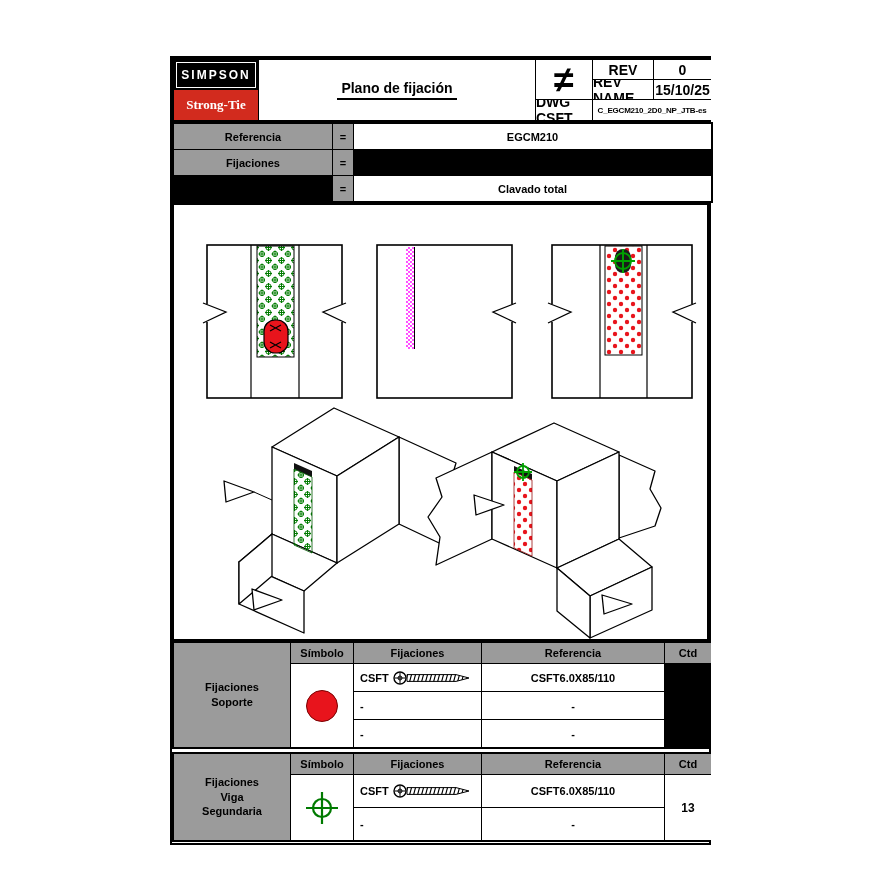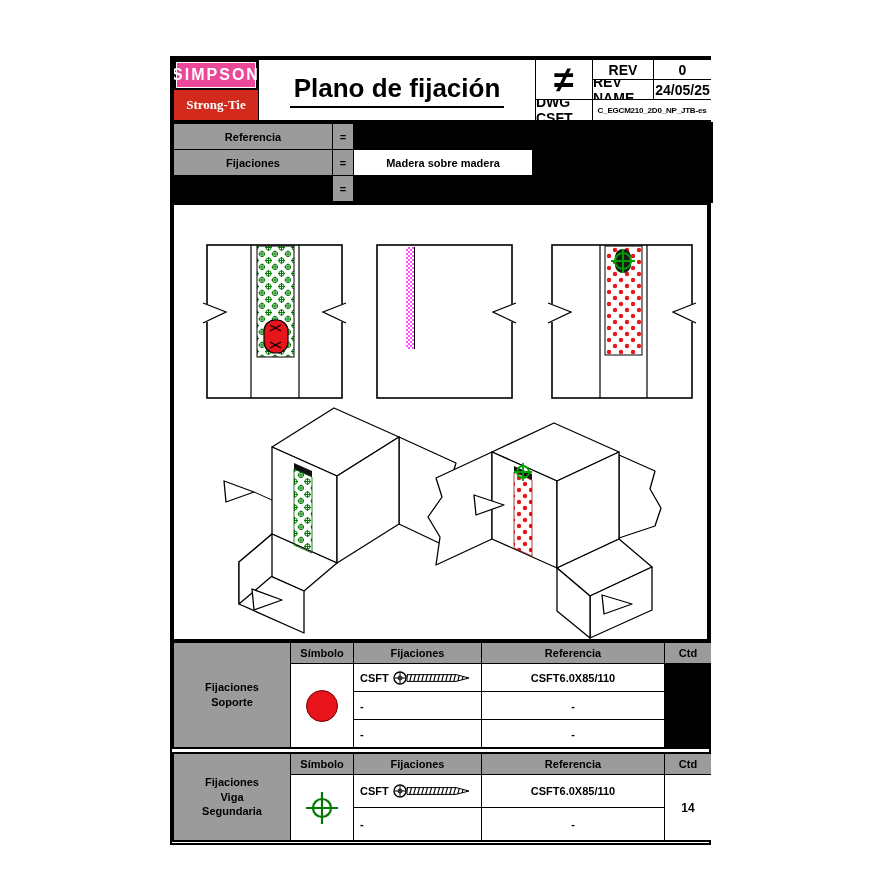--- a/index.html
+++ b/index.html
@@ -9,25 +9,25 @@
          border:2px solid #000;box-sizing:border-box;}
   .grid{position:absolute;left:0;display:grid;gap:1px;background:#000;
         border:2px solid #000;box-sizing:content-box;}
   .cell{background:#fff;display:flex;align-items:center;justify-content:center;
         font-size:11px;font-weight:bold;overflow:hidden;}
   .gray{background:#9b9b9b;}
   
   .hdr{top:0;width:533px;grid-template-columns:84px 276px 56px 60px 57px;
        grid-template-rows:19px 19px 20px;}
   .logo-cell{flex-direction:column;padding:0;align-items:stretch;}
-  .logo-top{flex:1;background:#ec4899;color:#fff;display:flex;align-items:center;justify-content:center;
-            font-size:16px;letter-spacing:2px;box-shadow:inset 0 0 0 2px #000, inset 0 0 0 3px #fff;}
+  .logo-top{flex:1;background:#000000;color:#fff;display:flex;align-items:center;justify-content:center;
+            font-size:12px;letter-spacing:2px;box-shadow:inset 0 0 0 2px #000, inset 0 0 0 3px #fff;}
   .logo-bottom{flex:1;background:#d22b1e;color:#fff;display:flex;align-items:center;justify-content:center;
             font-family:"Liberation Serif",serif;font-size:13px;font-weight:bold;}
-  .title-cell{font-size:26px;}
+  .title-cell{font-size:14px;}
   .title-cell span{border-bottom:2.5px solid #000;padding:0 4px 2px 4px;}
   .neq-cell{font-size:36px;font-weight:bold;line-height:1;}
   .small-cell{font-size:14px;}
   .dwg-val{font-size:8px;letter-spacing:-0.2px;}
   
   .info{top:64px;width:537px;grid-template-columns:158px 20px 178px 178px;
         grid-template-rows:25px 25px 25px;}
   
   .drawing{position:absolute;left:0;top:145px;width:537px;height:438px;
            border:2px solid #000;box-sizing:border-box;background:#fff;}
@@ -57,34 +57,35 @@
     </div>
     <div class="cell title-cell" style="grid-column:2;grid-row:1/4">
       <span>Plano de fijación</span>
     </div>
     <div class="cell neq-cell" style="grid-column:3;grid-row:1/3">
       <span>≠</span>
     </div>
     <div class="cell small-cell" style="grid-column:4;grid-row:1">REV</div>
     <div class="cell small-cell" style="grid-column:5;grid-row:1">0</div>
     <div class="cell small-cell" style="grid-column:4;grid-row:2">REV NAME</div>
-    <div class="cell small-cell" style="grid-column:5;grid-row:2">24/05/25</div>
+    <div class="cell small-cell" style="grid-column:5;grid-row:2">15/10/25</div>
     <div class="cell small-cell" style="grid-column:3;grid-row:3">DWG CSFT</div>
     <div class="cell dwg-val" style="grid-column:4/6;grid-row:3">C_EGCM210_2D0_NP_JTB-es</div>
   </div>
 
   <div class="grid info">
     <div class="cell gray" style="grid-column:1;grid-row:1">Referencia</div>
     <div class="cell gray" style="grid-column:2;grid-row:1">=</div>
+    <div class="cell" style="grid-column:3/5;grid-row:1">EGCM210</div>
 
     <div class="cell gray" style="grid-column:1;grid-row:2">Fijaciones</div>
     <div class="cell gray" style="grid-column:2;grid-row:2">=</div>
-    <div class="cell" style="grid-column:3;grid-row:2">Madera sobre madera</div>
 
     <div class="cell gray" style="grid-column:2;grid-row:3">=</div>
+    <div class="cell" style="grid-column:3/5;grid-row:3">Clavado total</div>
   </div>
 
   <div class="drawing">
    <svg viewBox="0 0 533 434" width="533" height="434">
     <defs>
       <pattern id="greenPat" width="13" height="13" patternUnits="userSpaceOnUse">
         <g stroke="#007a00" stroke-width="1" fill="none">
           <circle cx="3.5" cy="3.5" r="2.6"></circle>
                 <path d="M3.5,0 V7 M0,3.5 H7"></path>
           <circle cx="10" cy="10" r="2.6"></circle>
@@ -239,17 +240,17 @@
         <path d="M7,2.6 V13.4 M1.6,8 H12.4" stroke="#000" stroke-width="1"></path>
         <circle cx="7" cy="8" r="2" fill="none" stroke="#000" stroke-width="1"></circle>
         <path d="M14,4.6 H63 L76,8 L63,11.4 H14 Z" fill="url(#thr2)" stroke="#000" stroke-width="1"></path>
       </svg>
     </div>
     <div class="cell" style="grid-column:4;grid-row:2">CSFT6.0X85/110</div>
 
     <div class="cell fix-cell" style="grid-column:3;grid-row:3">-</div>
     <div class="cell" style="grid-column:4;grid-row:3">-</div>
 
-    <div class="cell qty-cell" style="grid-column:5;grid-row:2/4">14</div>
+    <div class="cell qty-cell" style="grid-column:5;grid-row:2/4">13</div>
   </div>
 
  </div>
 </div>
 
 </body></html>

